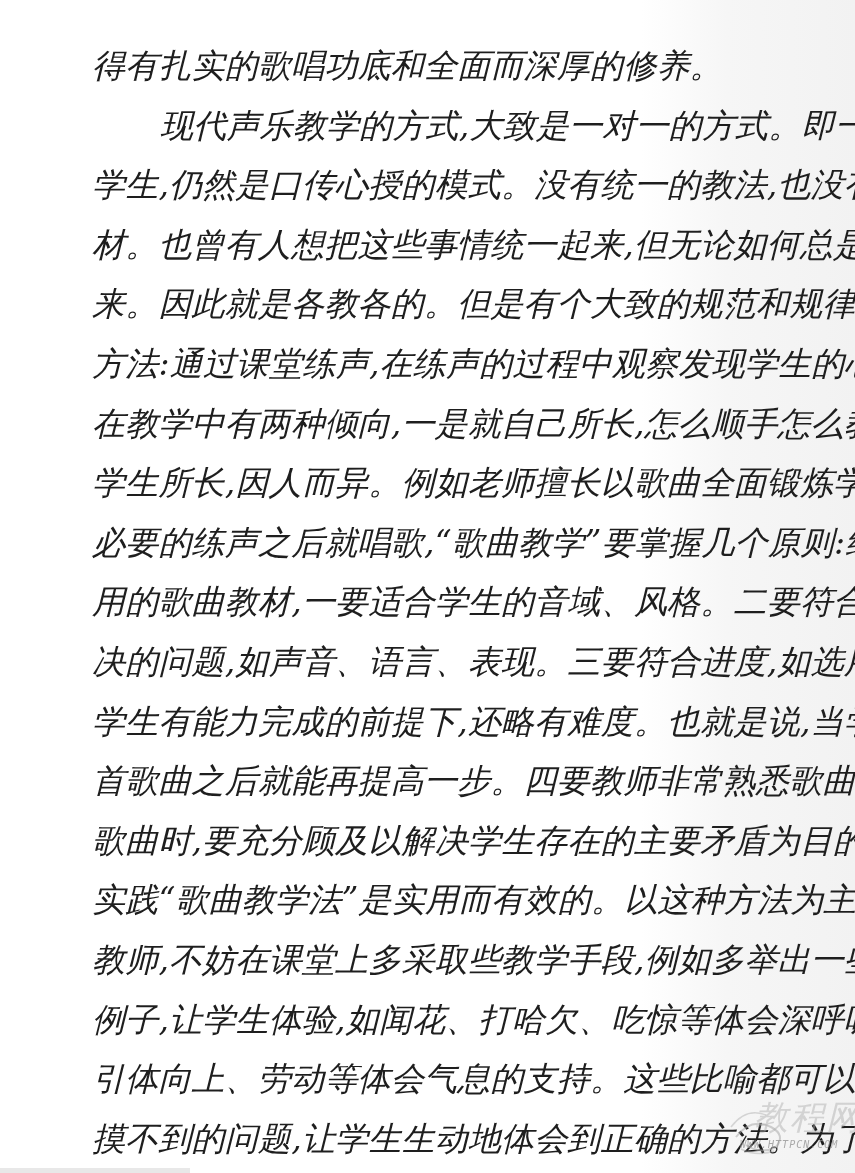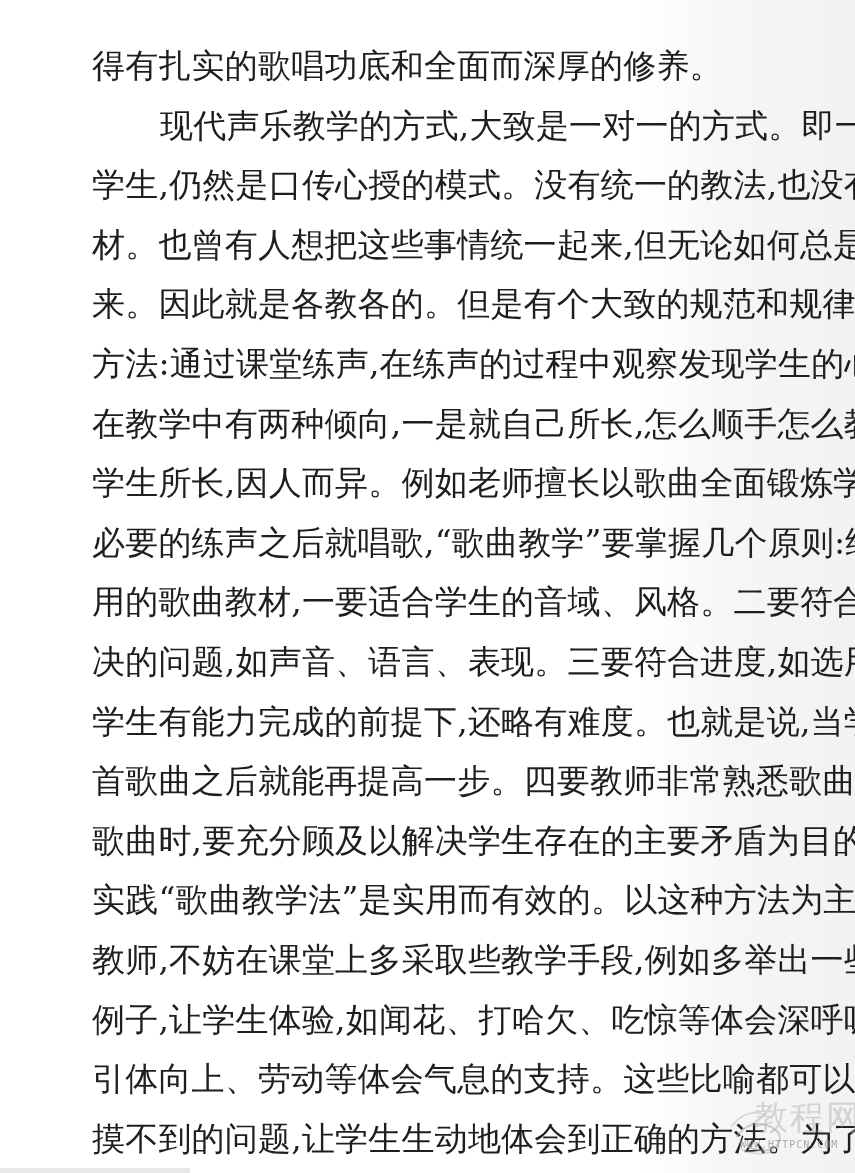--- a/index.html
+++ b/index.html
@@ -13,20 +13,21 @@
       background: linear-gradient(to right, #ffffff 0%, #ffffff 75%, #f6f6f6 85%, #f2f2f2 100%);
       position: relative;
       font-family: "DejaVu Serif", "Liberation Serif", serif;
     }
     .page {
       position: absolute;
       left: 0;
       top: 0;
       width: 855px;
       height: 1173px;
+      font-style: italic;
     }
     .text-block {
       position: absolute;
       left: 92px;
       top: 36px;
       width: 700px;
       color: #1e1e1e;
       font-size: 33px;
       line-height: 59.6px;
       letter-spacing: 0.2px;

